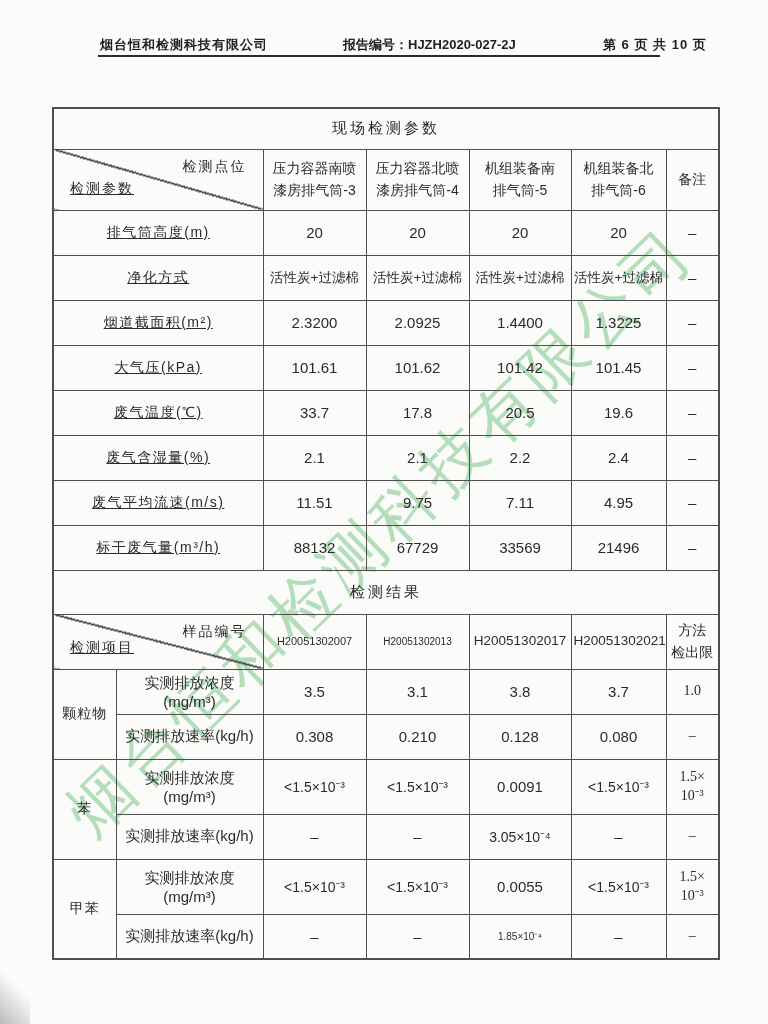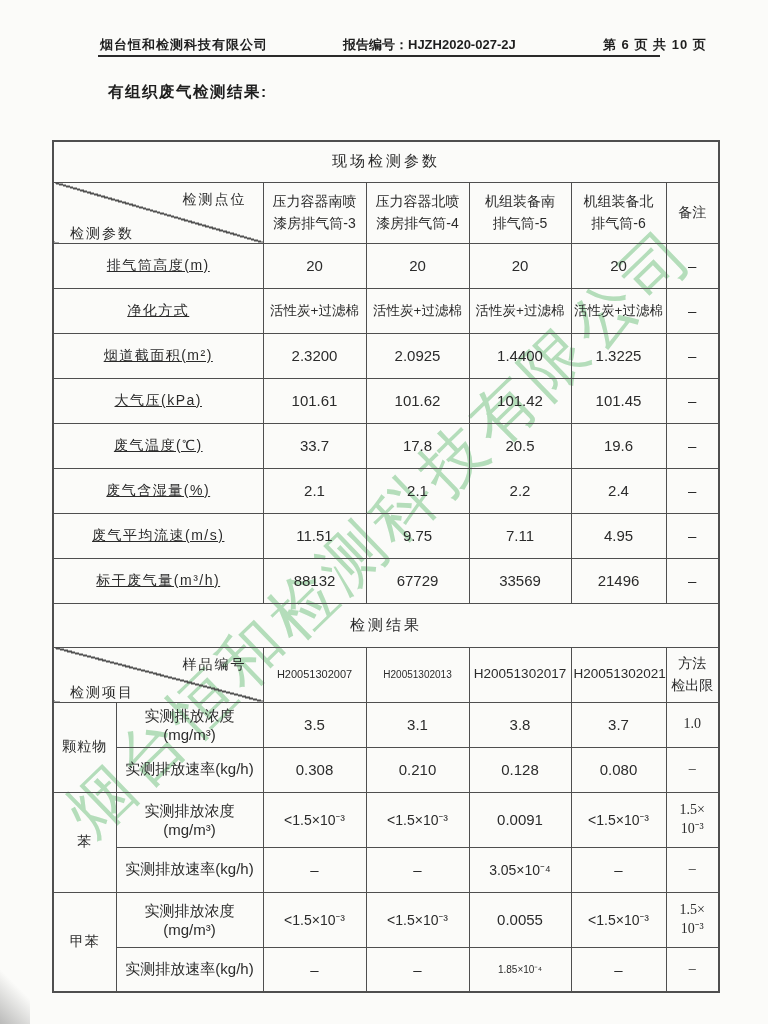--- a/index.html
+++ b/index.html
@@ -32,21 +32,21 @@
 
   
   .corner-smudge{position:absolute;left:0;bottom:0;width:30px;height:70px;
     background:linear-gradient(45deg,#6b6b6b 0%,transparent 55%);opacity:.45;}
 
   
   table.report{
     position:absolute;left:52px;top:107px;width:666px;
     border-collapse:collapse;table-layout:fixed;
     border:2px solid #4f4f4f;
-    font-size:15px;color:#2b2b2b;margin-top:33px;
+    font-size:15px;color:#2b2b2b;
   }
   table.report td{
     border:1px solid #4f4f4f;
     text-align:center;vertical-align:middle;
     padding:1px 2px;overflow:hidden;
   }
   .rh41{height:41px}.rh61{height:61px}.rh45{height:45px}.rh44{height:44px}.rh55{height:55px}
 
   td.sec-row{font-size:15px;letter-spacing:3px;}
   td.col-head{font-size:14px;line-height:1.55;white-space:pre-line;}
@@ -56,37 +56,36 @@
   td.val{font-size:15px;}
   td.lim{font-size:14px;white-space:pre-line;line-height:1.3;font-family:Liberation Serif, serif;}
 
   td.corner{
     position:relative;padding:0;
     background-image:linear-gradient(to top right,
       transparent calc(50% - 1px), #4f4f4f calc(50% - 1px),
       #4f4f4f calc(50% + 1px), transparent calc(50% + 1px));
   }
   .corner-top{position:absolute;top:8px;right:16px;font-size:14px;letter-spacing:2px;}
-  .corner-bottom{position:absolute;bottom:0;left:16px;font-size:14px;letter-spacing:2px;}
+  .corner-bottom{position:absolute;bottom:12px;left:16px;font-size:14px;letter-spacing:2px;text-decoration:underline;}
 </style>
 </head>
 <body>
 
 <div class="page">
 
   <div class="watermark">烟台恒和检测科技有限公司</div>
 
   <div class="doc-header">
     <span class="hdr-company">烟台恒和检测科技有限公司</span>
     <span class="hdr-report">报告编号：HJZH2020-027-2J</span>
     <span class="hdr-pages">第 6 页 共 10 页</span>
   </div>
   <div class="hdr-rule"></div>
 
-  <div class="section-title">有组织废气检测结果:</div>
 
   <table class="report">
     <colgroup>
       <col style="width:63px">
         <col style="width:147px">
       <col style="width:103px">
         <col style="width:103px">
       <col style="width:102px">
         <col style="width:95px">
       <col style="width:53px">

